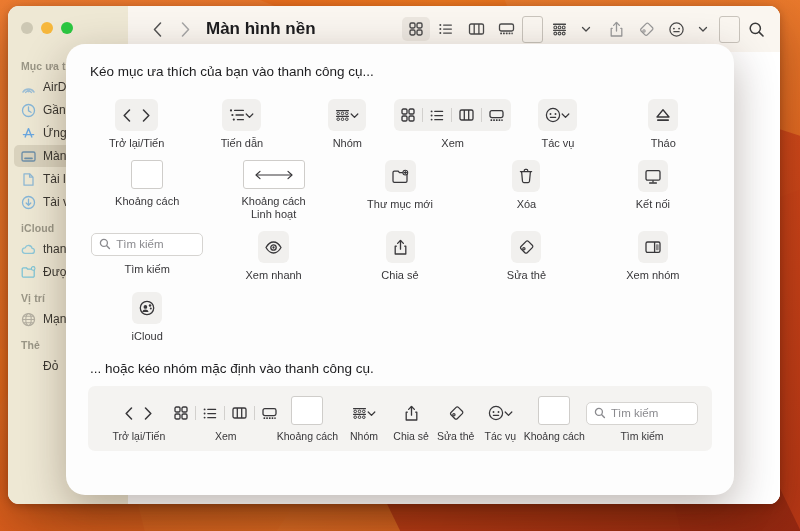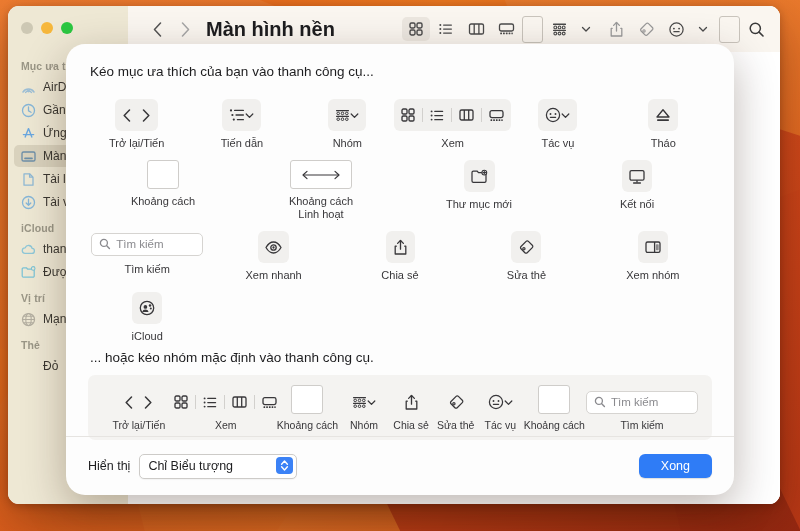--- a/index.html
+++ b/index.html
@@ -69,21 +69,21 @@
   .sb-ico{width:15px;height:15px;flex:none;display:block;}
   .tagdot{width:9px;height:9px;border-radius:50%;background:#ef6152;margin-left:3px;}
 
   
   .ftoolbar{
     height:46px;display:flex;align-items:center;gap:2px;
     padding:0 10px 0 16px;
     background:#faf6f0;
   }
   .nav-chev{width:26px;height:26px;display:flex;align-items:center;justify-content:center;}
-  .ftitle{font-size:20px;font-weight:600;color:#1d1d1f;margin-left:6px;}
+  .ftitle{font-size:17px;font-weight:600;color:#1d1d1f;margin-left:6px;}
   .tb-spacer{flex:1;}
   .tb-btn{
     width:28px;height:24px;display:flex;align-items:center;justify-content:center;
     border-radius:5px;
   }
   .tb-btn.active{background:#ece7e0;}
   .tb-empty{width:19px;height:25px;border:1px solid #c9c4bc;border-radius:3px;}
   .tb-caret{margin-left:-3px;}
   .content-area{position:absolute;left:0;top:46px;right:0;bottom:0;background:#fff;}
 
@@ -119,21 +119,21 @@
   .searchfield{
     width:96px;height:21px;border:1px solid #d6d4d1;border-radius:5px;
     background:#fff;display:flex;align-items:center;gap:5px;padding:0 7px;
     font-size:11.5px;color:#8a8a8e;
   }
   .spacer-box{width:30px;height:27px;border:1px solid #cfcdca;border-radius:3px;background:#fff;}
   .flex-box{width:60px;height:27px;border:1px solid #cfcdca;border-radius:3px;background:#fff;
             display:flex;align-items:center;justify-content:center;}
 
   .sheet-sub{
-    font-size:13.5px;color:#1d1d1f;padding:0 0 0 24px;margin-top:7px;
+    font-size:13.5px;color:#1d1d1f;padding:0 0 0 24px;margin-top:18px;
   }
   .defaultset{
     margin:10px 22px 0 22px;background:#f4f3f1;border-radius:7px;
     display:flex;align-items:flex-end;padding:10px 14px 9px 14px;gap:0;
   }
   .dcell{display:flex;flex-direction:column;align-items:center;}
   .dlabel{font-size:10.5px;color:#38373a;margin-top:5px;white-space:nowrap;}
   .dbox{min-height:24px;display:flex;align-items:center;justify-content:center;}
 
   .sheet-foot{
@@ -522,20 +522,30 @@
             <svg width="17" height="15" viewBox="0 0 17 15">
               <path d="M1 3.4 a1.4 1.4 0 0 1 1.4 -1.4 H6 l1.5 1.7 H13.6 a1.4 1.4 0 0 1 1.4 1.4 V12 a1.4 1.4 0 0 1 -1.4 1.4 H2.4 A1.4 1.4 0 0 1 1 12 Z" fill="none" stroke="#38373a" stroke-width="1.25" stroke-linejoin="round"></path>
               <circle cx="13.3" cy="3.6" r="2.4" fill="#fff" stroke="#38373a" stroke-width="1.1"></circle>
               <path d="M13.3 2.3 L13.3 4.9 M12 3.6 L14.6 3.6" stroke="#38373a" stroke-width="1.1" stroke-linecap="round"></path>
             </svg>
           </div>
           <div class="plabel">Thư mục mới</div>
         </div>
         <div class="pcell">
           <div class="pbox">
+            <svg width="14" height="16" viewBox="0 0 14 16">
+              <path d="M2.6 3.6 L3.5 13.3 a1.3 1.3 0 0 0 1.3 1.2 H9.2 a1.3 1.3 0 0 0 1.3 -1.2 L11.4 3.6" fill="none" stroke="#38373a" stroke-width="1.25" stroke-linejoin="round"></path>
+              <line x1="1.4" y1="3.6" x2="12.6" y2="3.6" stroke="#38373a" stroke-width="1.25" stroke-linecap="round"></line>
+              <path d="M5.3 3.5 L5.3 2.3 a1 1 0 0 1 1 -1 H7.7 a1 1 0 0 1 1 1 L8.7 3.5" fill="none" stroke="#38373a" stroke-width="1.2" stroke-linejoin="round"></path>
+            </svg>
+          </div>
+          <div class="plabel">Xóa</div>
+        </div>
+        <div class="pcell">
+          <div class="pbox">
             <svg width="16" height="15" viewBox="0 0 16 15">
               <rect x="1" y="1.6" width="14" height="9.6" rx="1.5" fill="none" stroke="#38373a" stroke-width="1.3"></rect>
               <line x1="8" y1="11.2" x2="8" y2="13.6" stroke="#38373a" stroke-width="1.3"></line>
               <line x1="4.6" y1="14" x2="11.4" y2="14" stroke="#38373a" stroke-width="1.3" stroke-linecap="round"></line>
             </svg>
           </div>
           <div class="plabel">Kết nối</div>
         </div>
       </div>
       <div class="prow">
@@ -734,27 +744,13 @@
               <circle cx="4.9" cy="4.9" r="3.5" fill="none" stroke="#8a8a8e" stroke-width="1.3"></circle>
               <line x1="7.5" y1="7.5" x2="10.4" y2="10.4" stroke="#8a8a8e" stroke-width="1.4" stroke-linecap="round"></line>
             </svg>
             <span>Tìm kiếm</span>
           </span>
         </div>
         <div class="dlabel">Tìm kiếm</div>
       </div>
     </div>
 
-  <div class="sheet-foot">
-    <div class="foot-label">Hiển thị</div>
-    <div class="popup">
-      <span>Chỉ Biểu tượng</span>
-      <span class="popup-arrows">
-        <svg width="9" height="13" viewBox="0 0 9 13">
-            <path d="M1.6 5.2 L4.5 2.1 L7.4 5.2" fill="none" stroke="#fff" stroke-width="1.4" stroke-linecap="round" stroke-linejoin="round"></path>
-            <path d="M1.6 7.8 L4.5 10.9 L7.4 7.8" fill="none" stroke="#fff" stroke-width="1.4" stroke-linecap="round" stroke-linejoin="round"></path>
-          </svg>
-      </span>
-    </div>
-    <div class="foot-spacer"></div>
-    <button class="done-btn">Xong</button>
-  </div>
 </div>
 
 </body></html>

